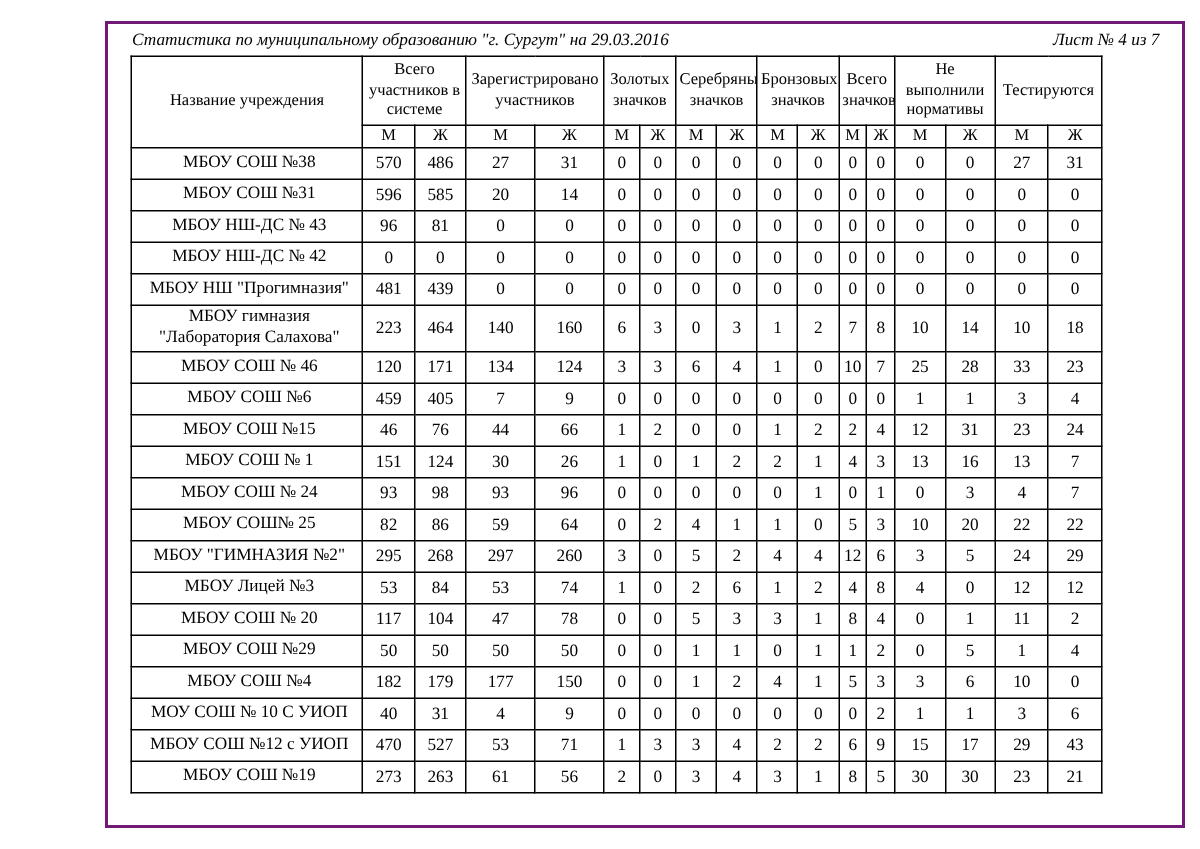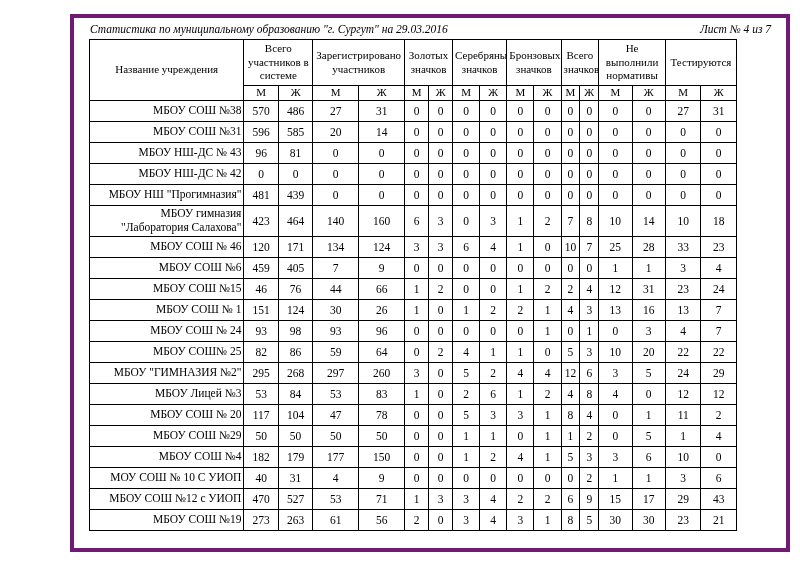--- a/index.html
+++ b/index.html
@@ -8,21 +8,21 @@
     width: 800px; height: 566px;
     font-family: "Liberation Serif", "DejaVu Serif", serif;
     color: #000;
     position: relative;
     overflow: hidden;
   }
   .sheet {
     position: absolute;
     left: 70px; top: 14px;
     width: 720px; height: 538px;
-    border: 4px solid #701a75;
+    border: 2px solid #701a75;
     background: #fff;
   }
   .title-row {
     display: flex;
     justify-content: space-between;
     align-items: baseline;
     font-style: italic;
     font-size: 11.5px;
     padding: 5px 15px 3px 16px;
   }
@@ -49,21 +49,21 @@
   table.stats thead tr.sub-row th {
     height: 15px;
     font-size: 11px;
     padding: 0;
   }
   table.stats tbody td {
     font-size: 11.5px;
     height: 21px;
   }
   table.stats tbody td.name {
-    text-align: right;
+    text-align: center;
     padding-left: 5px;
     line-height: 1.2;
   }
 </style>
 </head>
 <body>
 
 <div class="sheet">
   <div class="title-row">
     <span>Статистика по муниципальному образованию "г. Сургут" на 29.03.2016</span>
@@ -212,21 +212,21 @@
           <td>0</td>
           <td>0</td>
           <td>0</td>
           <td>0</td>
           <td>0</td>
           <td>0</td>
           <td>0</td>
         </tr>
         <tr>
           <td class="name">МБОУ гимназия "Лаборатория Салахова"</td>
-          <td>423</td>
+          <td>223</td>
           <td>464</td>
           <td>140</td>
           <td>160</td>
           <td>6</td>
           <td>3</td>
           <td>0</td>
           <td>3</td>
           <td>1</td>
           <td>2</td>
           <td>7</td>
@@ -367,21 +367,21 @@
           <td>3</td>
           <td>5</td>
           <td>24</td>
           <td>29</td>
         </tr>
         <tr>
           <td class="name">МБОУ Лицей №3</td>
           <td>53</td>
           <td>84</td>
           <td>53</td>
-          <td>83</td>
+          <td>74</td>
           <td>1</td>
           <td>0</td>
           <td>2</td>
           <td>6</td>
           <td>1</td>
           <td>2</td>
           <td>4</td>
           <td>8</td>
           <td>4</td>
           <td>0</td>

